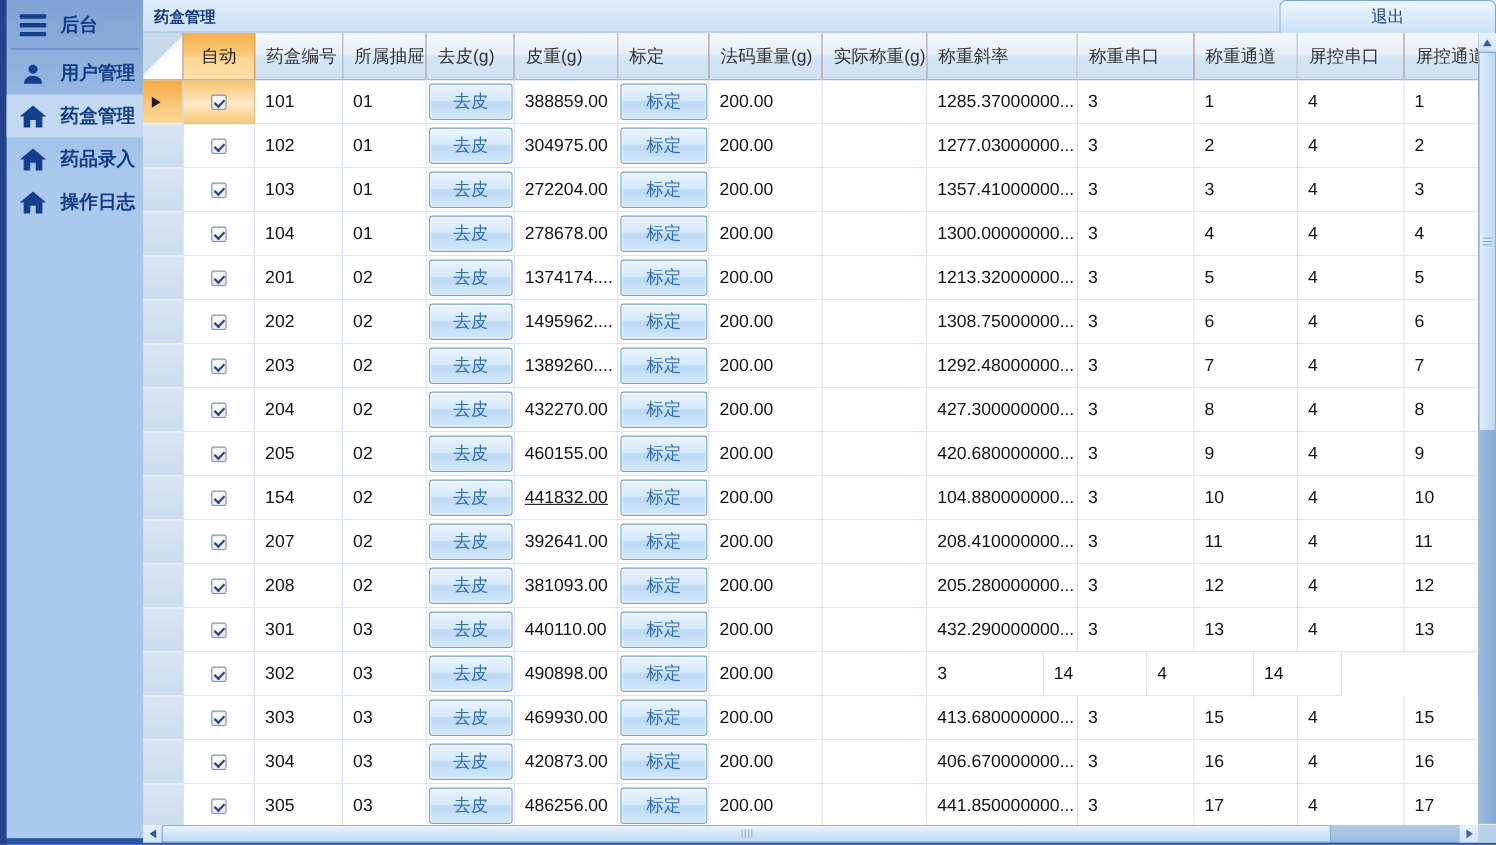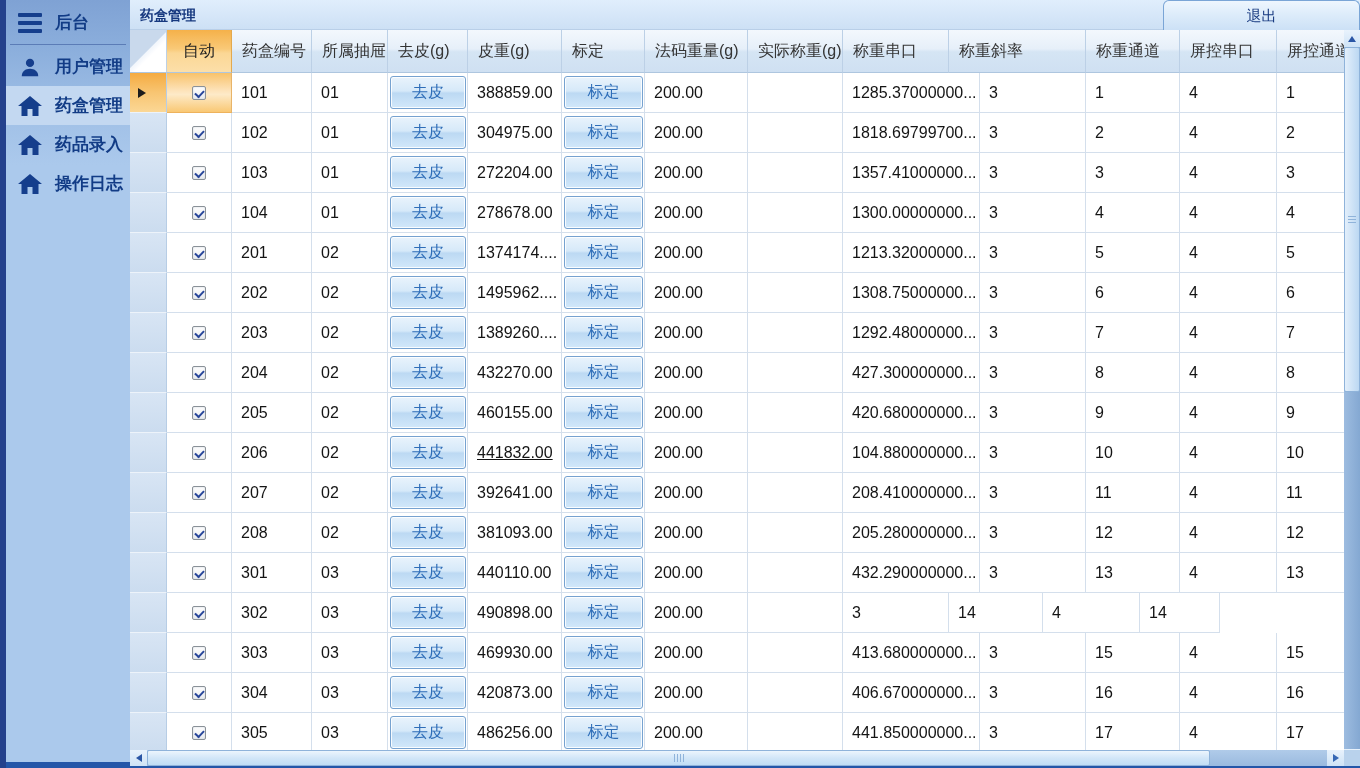--- a/index.html
+++ b/index.html
@@ -142,22 +142,22 @@
   <div class="grid-header" id="gridHeader">
       <div class="hcell corner" style="width: 37px;"></div>
       <div class="hcell auto-h" style="width: 65px;">自动</div>
       <div class="hcell" style="width: 80px;">药盒编号</div>
       <div class="hcell" style="width: 76px;">所属抽屉</div>
       <div class="hcell" style="width: 80px;">去皮(g)</div>
       <div class="hcell" style="width: 94px;">皮重(g)</div>
       <div class="hcell" style="width: 83px;">标定</div>
       <div class="hcell" style="width: 103px;">法码重量(g)</div>
       <div class="hcell" style="width: 95px;">实际称重(g)</div>
+      <div class="hcell" style="width: 137px;">称重斜率</div>
       <div class="hcell" style="width: 106px;">称重串口</div>
-      <div class="hcell" style="width: 137px;">称重斜率</div>
       <div class="hcell" style="width: 94px;">称重通道</div>
       <div class="hcell" style="width: 97px;">屏控串口</div>
       <div class="hcell" style="width: 80px;">屏控通道</div>
     </div>
   <div class="grid-body" id="gridBody">
       <div class="grow">
         <div class="cell rowhead sel" style="width: 37px;">
           <span class="rowarrow"></span>
         </div>
         <div class="cell center auto-sel" style="width: 65px;">
@@ -189,21 +189,21 @@
         <div class="cell" style="width: 76px;">01</div>
         <div class="cell btncell" style="width: 80px;">
           <div class="grid-btn" style="width: 76px;">去皮</div>
         </div>
         <div class="cell" style="width: 94px;">304975.00</div>
         <div class="cell btncell" style="width: 83px;">
           <div class="grid-btn" style="width: 79px;">标定</div>
         </div>
         <div class="cell" style="width: 103px;">200.00</div>
         <div class="cell" style="width: 95px;"></div>
-        <div class="cell" style="width: 137px;">1818.69799700...</div>
+        <div class="cell" style="width: 137px;">1277.03000000...</div>
         <div class="cell" style="width: 106px;">3</div>
         <div class="cell" style="width: 94px;">2</div>
         <div class="cell" style="width: 97px;">4</div>
         <div class="cell" style="width: 80px;">2</div>
       </div>
       <div class="grow">
         <div class="cell rowhead" style="width: 37px;"></div>
         <div class="cell center" style="width: 65px;">
           <span class="checkbox"></span>
         </div>
@@ -354,21 +354,21 @@
         <div class="cell" style="width: 106px;">3</div>
         <div class="cell" style="width: 94px;">9</div>
         <div class="cell" style="width: 97px;">4</div>
         <div class="cell" style="width: 80px;">9</div>
       </div>
       <div class="grow">
         <div class="cell rowhead" style="width: 37px;"></div>
         <div class="cell center" style="width: 65px;">
           <span class="checkbox"></span>
         </div>
-        <div class="cell" style="width: 80px;">206</div>
+        <div class="cell" style="width: 80px;">154</div>
         <div class="cell" style="width: 76px;">02</div>
         <div class="cell btncell" style="width: 80px;">
           <div class="grid-btn" style="width: 76px;">去皮</div>
         </div>
         <div class="cell" style="width: 94px; text-decoration: underline;">441832.00</div>
         <div class="cell btncell" style="width: 83px;">
           <div class="grid-btn" style="width: 79px;">标定</div>
         </div>
         <div class="cell" style="width: 103px;">200.00</div>
         <div class="cell" style="width: 95px;"></div>

